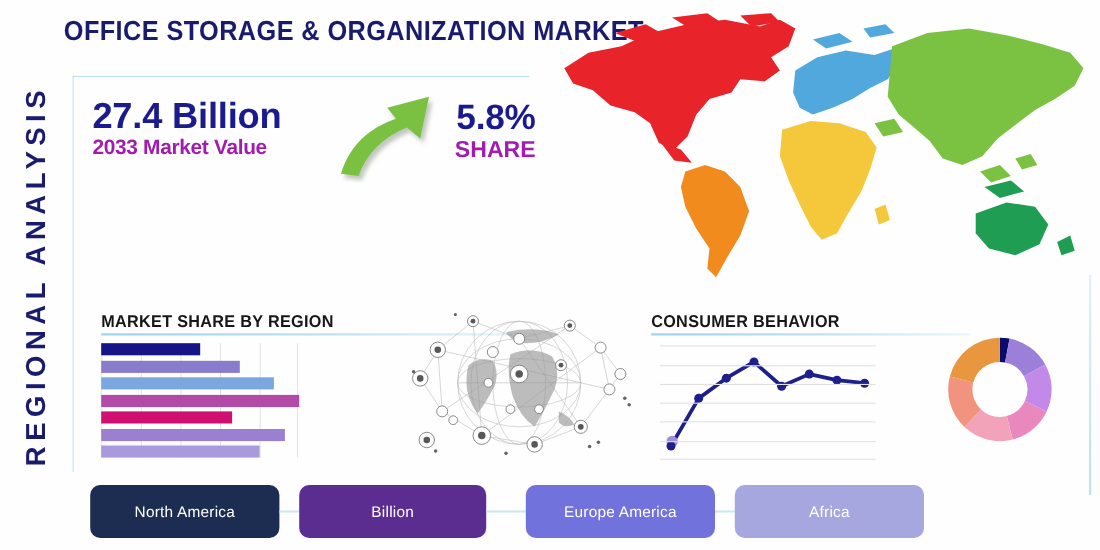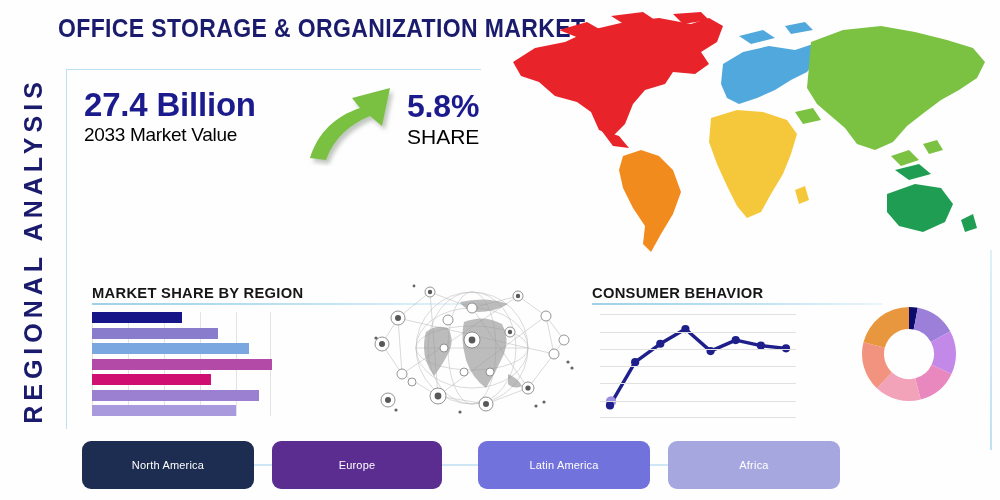--- a/index.html
+++ b/index.html
@@ -48,24 +48,24 @@
 
   
   .kpi-row{position:absolute;left:84px;top:88px;width:420px;height:80px;}
   .kpi-left{position:absolute;left:0;top:0;width:230px;text-align:left;}
   .kpi-value{
     font-size:33px;font-weight:700;color:#1b1b8e;line-height:1.05;
     font-family:"Liberation Sans Narrow","Liberation Sans",sans-serif;
     letter-spacing:-.2px;
   }
   .kpi-label{
-    font-size:19px;font-weight:400;color:#000000;line-height:1.15;margin-top:1px;
+    font-size:19px;font-weight:700;color:#a21caf;line-height:1.15;margin-top:1px;
     letter-spacing:-.3px;
   }
-  .kpi-right{position:absolute;left:323px;top:2px;width:108px;text-align:left;}
+  .kpi-right{position:absolute;left:295px;top:2px;width:108px;text-align:right;}
   .kpi-right .kpi-value{font-size:32px;}
   .kpi-right .kpi-label{font-size:21px;letter-spacing:0px;}
 
   .arrow-wrap{position:absolute;left:222px;top:-8px;width:96px;height:86px;}
 
   
   .desc{
     position:absolute;left:91px;top:183px;width:400px;
     font-size:13.5px;line-height:1.62;color:#1d1d1d;
   }
@@ -105,21 +105,21 @@
   .donut{position:absolute;left:858px;top:303px;width:102px;height:102px;}
 
   
   .regions{
     position:absolute;left:82px;top:441px;width:910px;height:48px;
     display:flex;align-items:center;
   }
   .region-btn{
     height:48px;border-radius:9px;
     display:flex;align-items:center;justify-content:center;
-    color:#ffffff;font-size:11px;
+    color:#ffffff;font-size:14px;
     font-family:"Liberation Sans", sans-serif;
     letter-spacing:.2px;
     box-sizing:border-box;
   }
   .connector{flex:0 0 auto;width:18px;height:2px;background:#cfe6f4;}
   .right-edge{
     position:absolute;right:8px;top:250px;width:2px;height:200px;
     background:linear-gradient(180deg,#dff0f8,#bfe0f2);
   }
 </style>
@@ -332,21 +332,21 @@
       <path fill="#1f9d52" d="M400,162 L424,156 L436,166 L414,172 Z"></path>
       <path fill="#1f9d52" d="M466,212 L478,206 L482,220 L470,224 Z"></path>
     </svg>
   </div>
 
   <div class="right-edge"></div>
 
   <div class="regions" id="regions">
       <div class="region-btn" style="background: rgb(29, 45, 82); width: 172px; flex: 0 0 172px;">North America</div>
       <div class="connector"></div>
-      <div class="region-btn" style="background: rgb(92, 45, 145); width: 170px; flex: 0 0 170px;">Europe</div>
+      <div class="region-btn" style="background: rgb(92, 45, 145); width: 170px; flex: 0 0 170px;">Billion</div>
       <div class="connector"></div>
       <div class="connector"></div>
-      <div class="region-btn" style="background: rgb(114, 114, 221); width: 172px; flex: 0 0 172px;">Latin America</div>
+      <div class="region-btn" style="background: rgb(114, 114, 221); width: 172px; flex: 0 0 172px;">Europe America</div>
       <div class="connector"></div>
       <div class="region-btn" style="background: rgb(167, 167, 224); width: 172px; flex: 0 0 172px;">Africa</div>
     </div>
 
 </div>
 
 </body></html>

